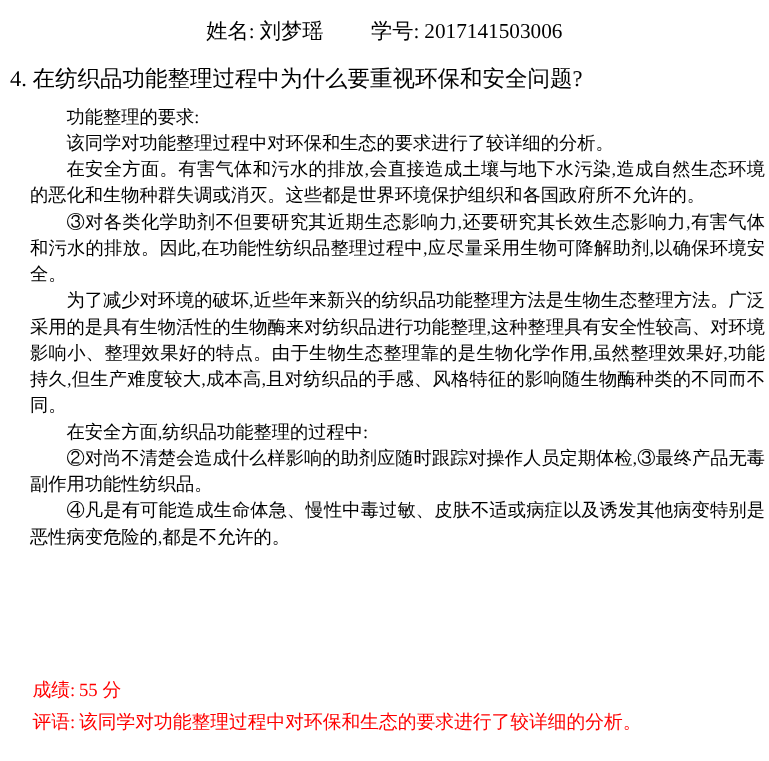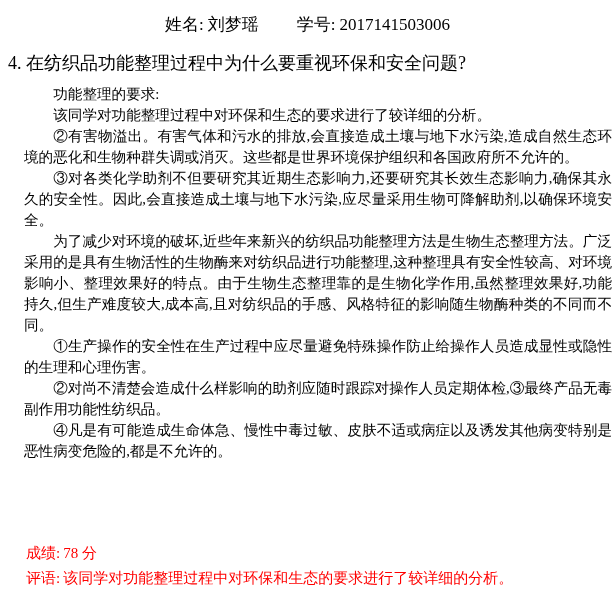--- a/index.html
+++ b/index.html
@@ -57,26 +57,26 @@
 
   <div class="header">
     <span class="label">姓名:</span><span>刘梦瑶</span><span class="gap"></span><span class="label">学号:</span><span>2017141503006</span>
   </div>
 
   <h1 class="title">4. 在纺织品功能整理过程中为什么要重视环保和安全问题?</h1>
 
   <div class="answer">
     <p>功能整理的要求:</p>
     <p>该同学对功能整理过程中对环保和生态的要求进行了较详细的分析。</p>
-    <p>②有害物溢出。有害气体和污水的排放,会直接造成土壤与地下水污染,造成自然生态环境的恶化和生物种群失调或消灭。这些都是世界环境保护组织和各国政府所不允许的。</p>
-    <p>③对各类化学助剂不但要研究其近期生态影响力,还要研究其长效生态影响力,确保其永久的安全性。因此,会直接造成土壤与地下水污染,应尽量采用生物可降解助剂,以确保环境安全。</p>
+    <p>在安全方面。有害气体和污水的排放,会直接造成土壤与地下水污染,造成自然生态环境的恶化和生物种群失调或消灭。这些都是世界环境保护组织和各国政府所不允许的。</p>
+    <p>③对各类化学助剂不但要研究其近期生态影响力,还要研究其长效生态影响力,有害气体和污水的排放。因此,在功能性纺织品整理过程中,应尽量采用生物可降解助剂,以确保环境安全。</p>
     <p>为了减少对环境的破坏,近些年来新兴的纺织品功能整理方法是生物生态整理方法。广泛采用的是具有生物活性的生物酶来对纺织品进行功能整理,这种整理具有安全性较高、对环境影响小、整理效果好的特点。由于生物生态整理靠的是生物化学作用,虽然整理效果好,功能持久,但生产难度较大,成本高,且对纺织品的手感、风格特征的影响随生物酶种类的不同而不同。</p>
-    <p>①生产操作的安全性在生产过程中应尽量避免特殊操作防止给操作人员造成显性或隐性的生理和心理伤害。</p>
+    <p>在安全方面,纺织品功能整理的过程中:</p>
     <p>②对尚不清楚会造成什么样影响的助剂应随时跟踪对操作人员定期体检,③最终产品无毒副作用功能性纺织品。</p>
     <p>④凡是有可能造成生命体急、慢性中毒过敏、皮肤不适或病症以及诱发其他病变特别是恶性病变危险的,都是不允许的。</p>
   </div>
 
   <div class="grading">
-    <p><span class="label">成绩:</span><span>78 分</span></p>
+    <p><span class="label">成绩:</span><span>55 分</span></p>
     <p><span class="label">评语:</span><span>该同学对功能整理过程中对环保和生态的要求进行了较详细的分析。</span></p>
   </div>
 
 </div>
 
 </body></html>

